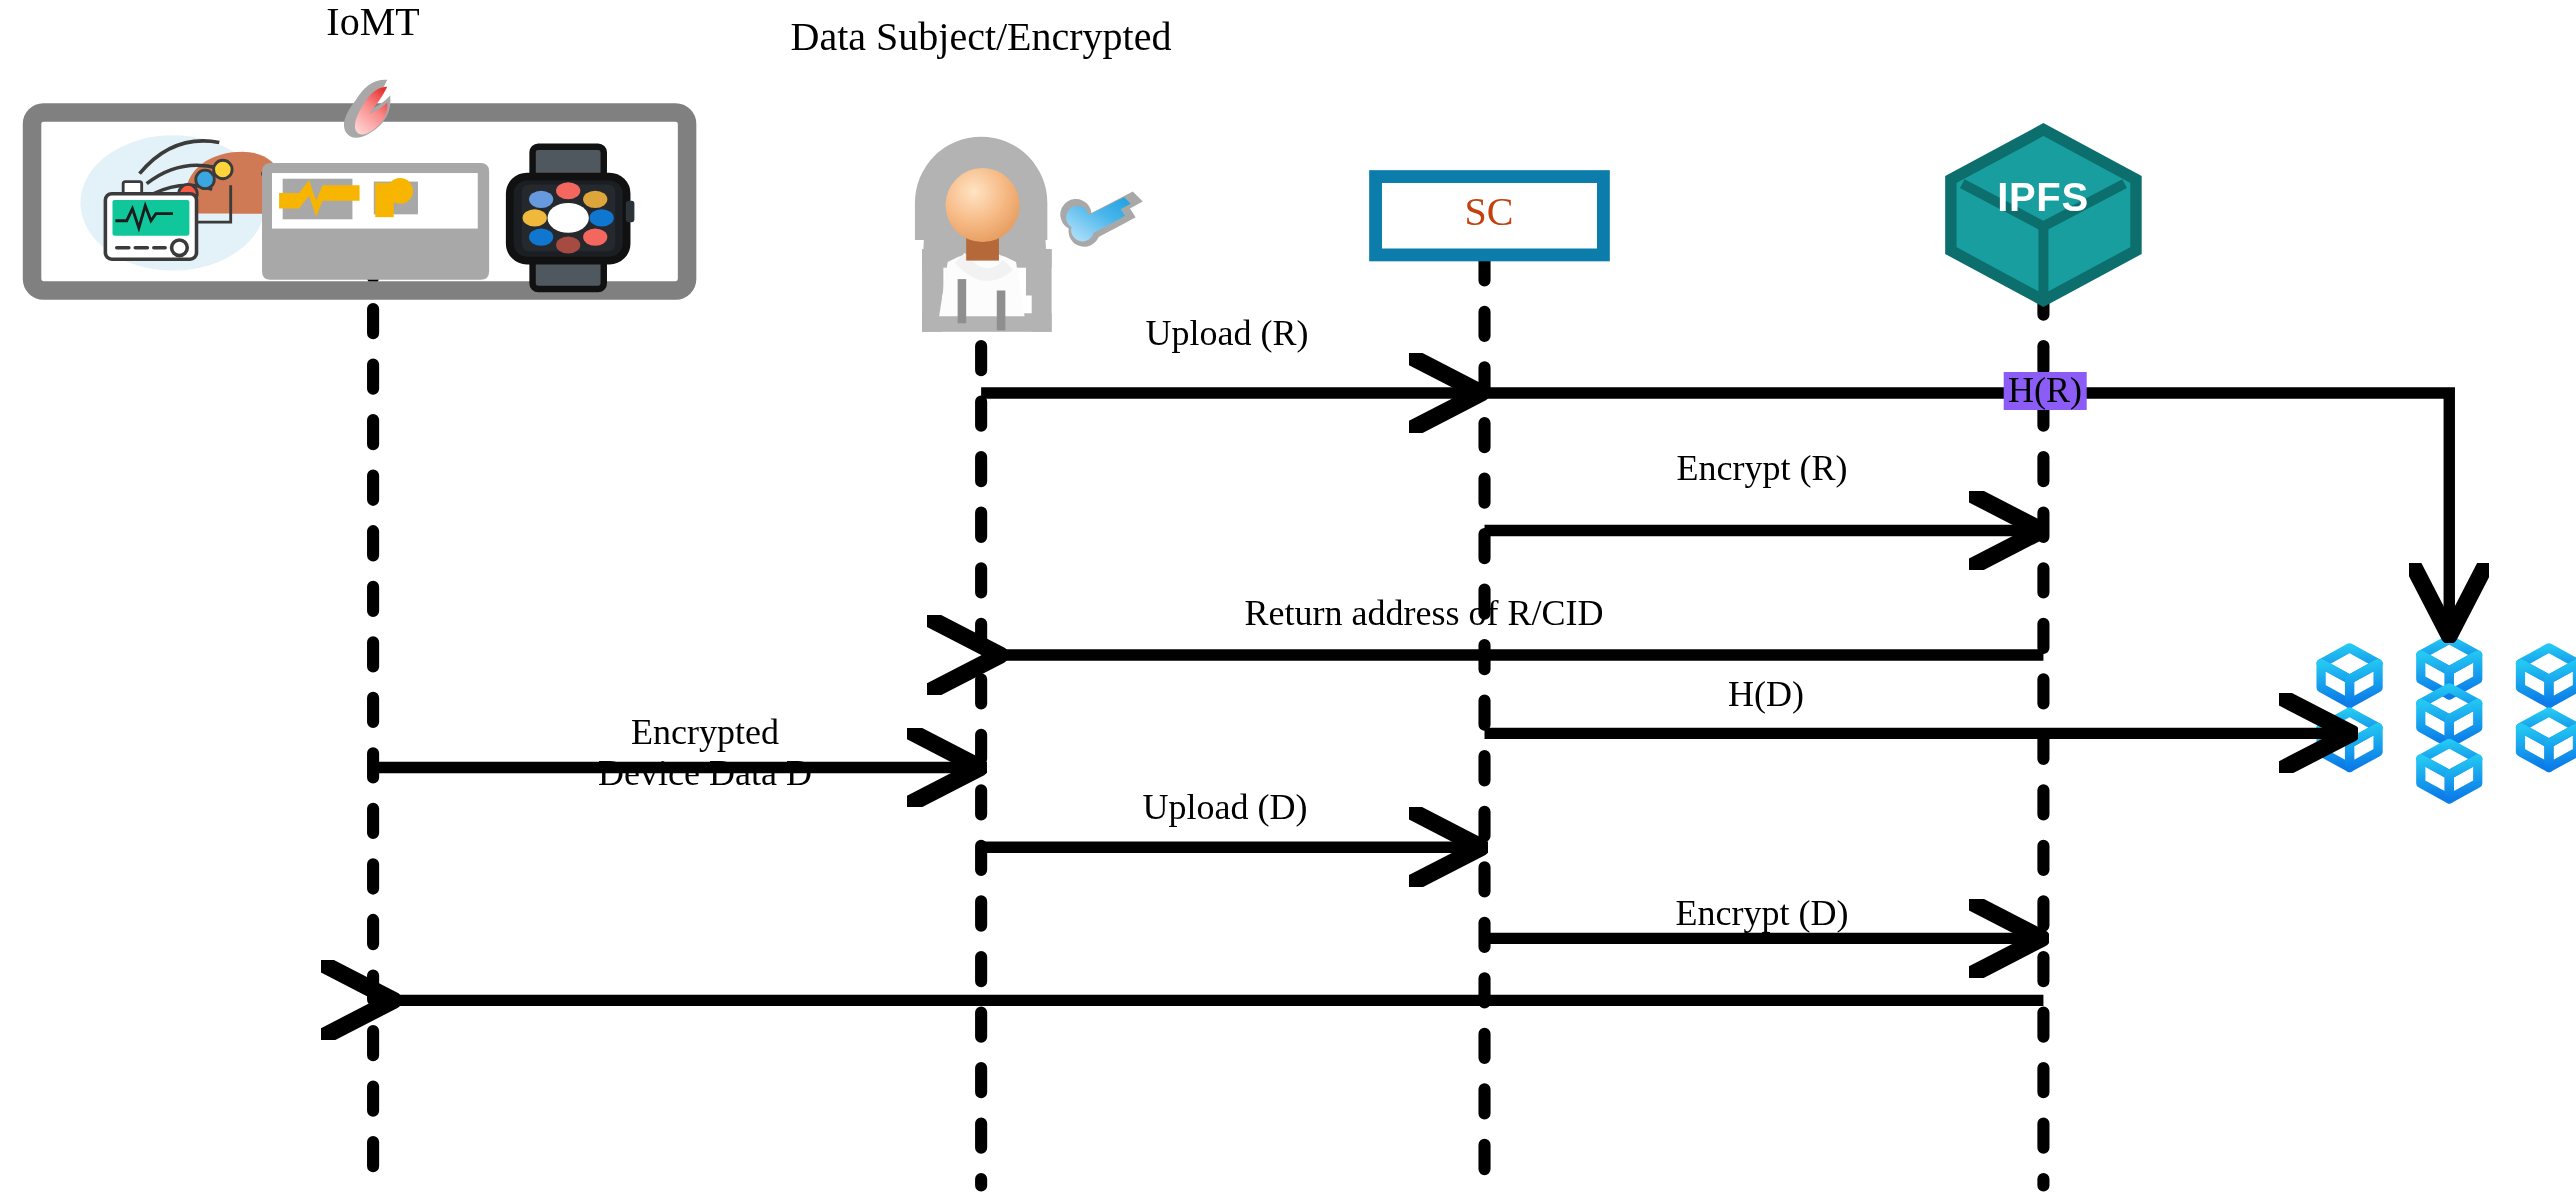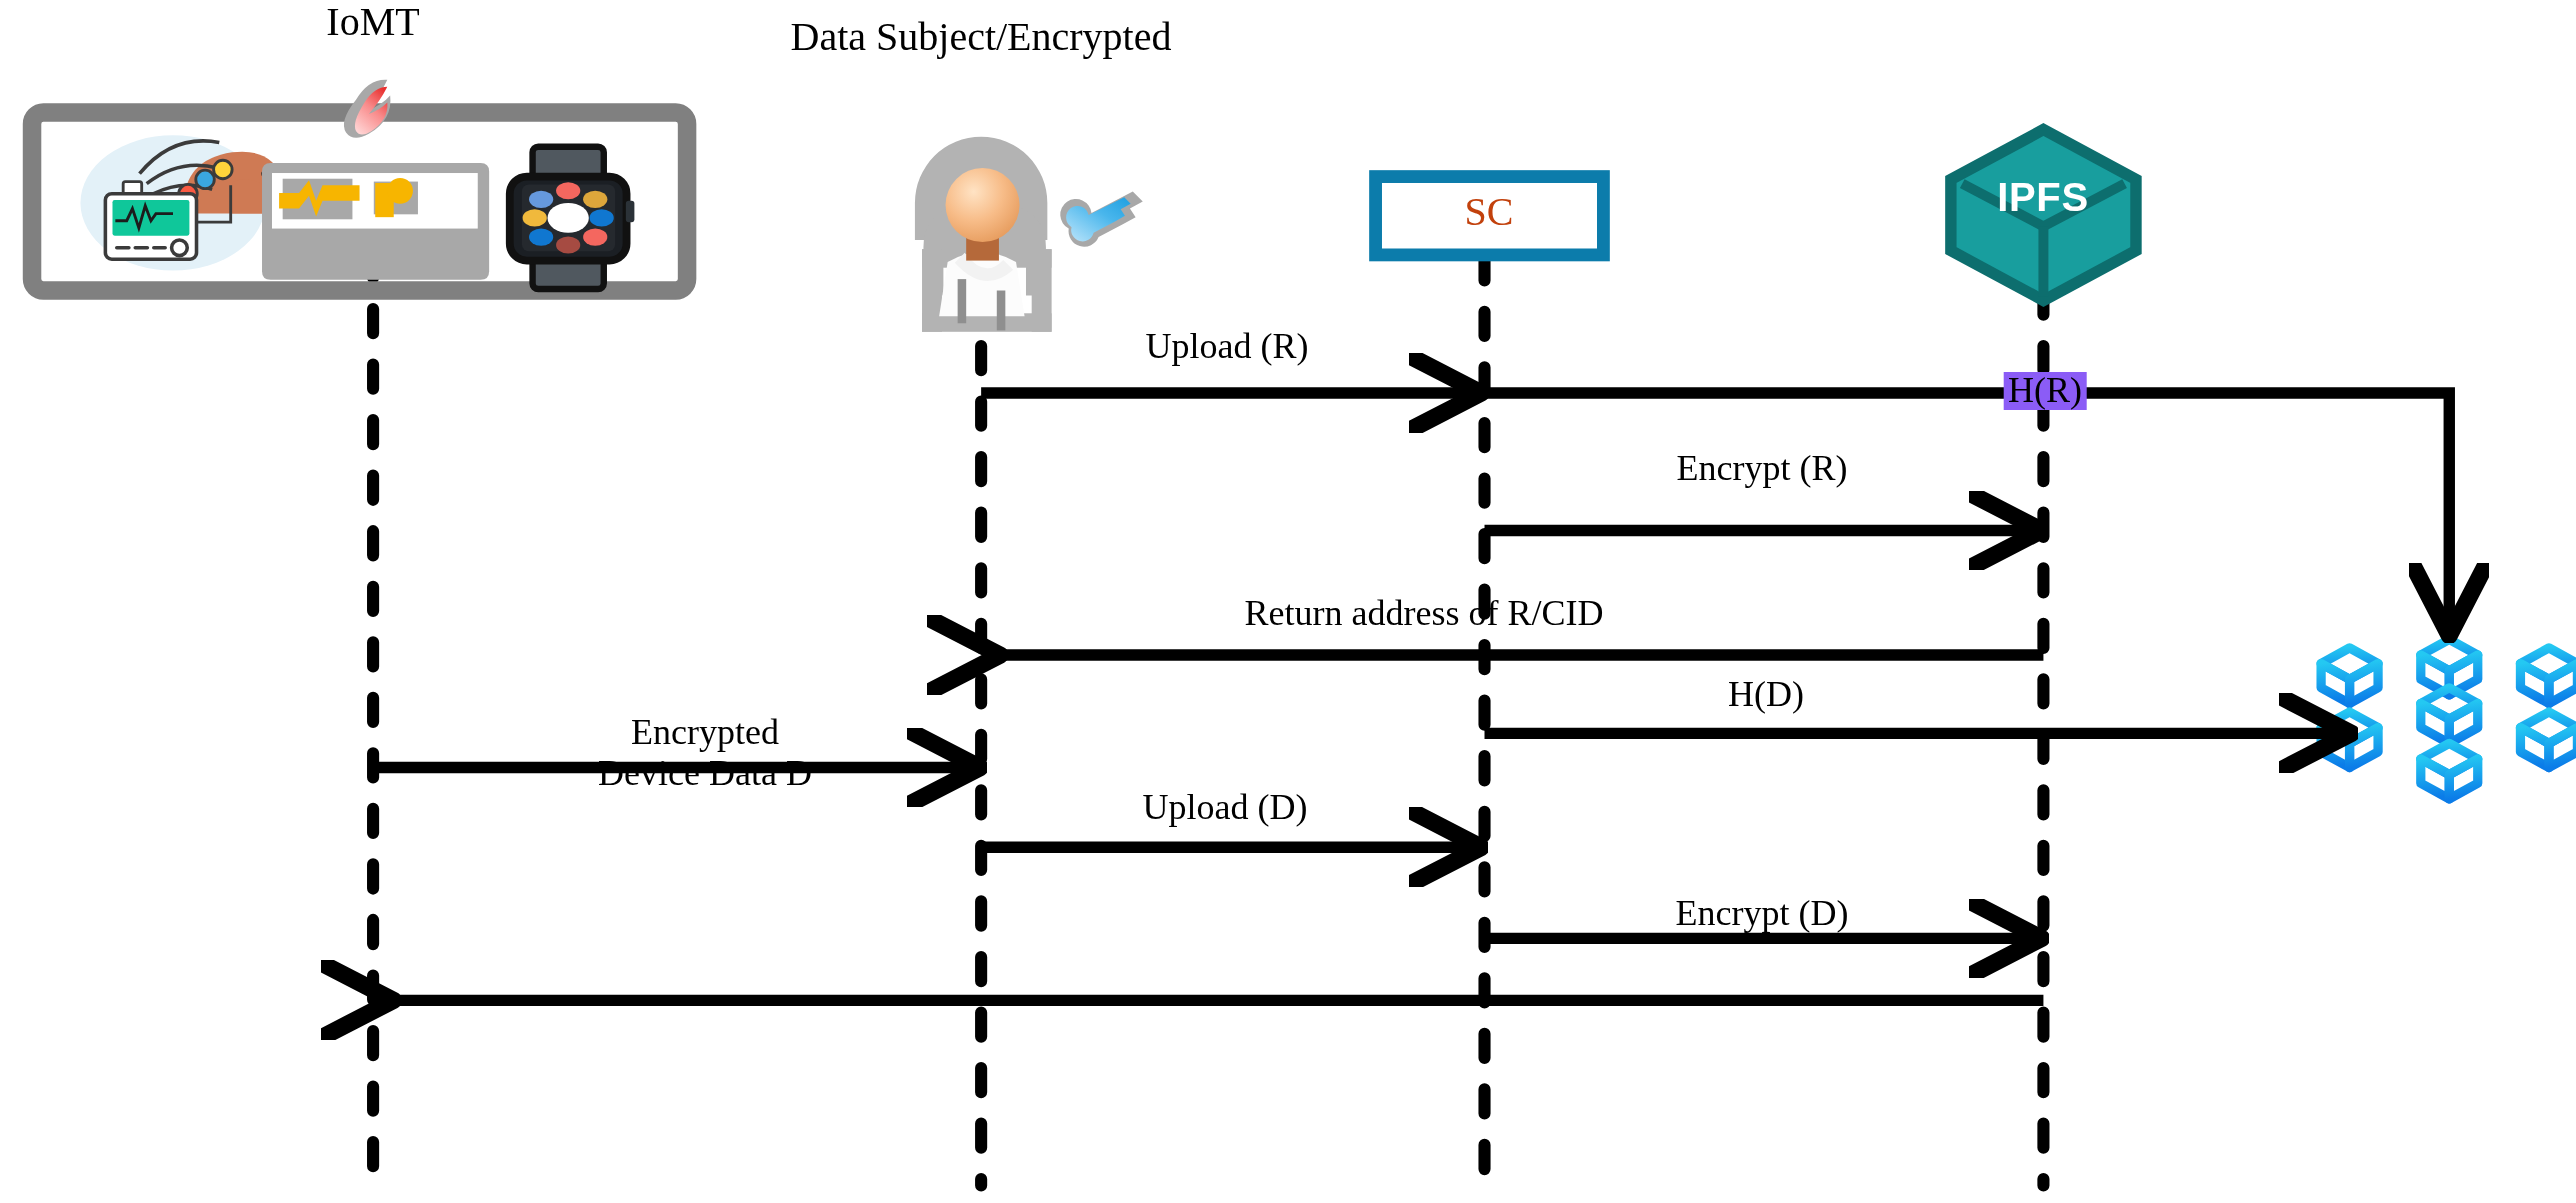--- a/index.html
+++ b/index.html
@@ -200,21 +200,21 @@
       <line x1="2085" y1="1318" x2="2855" y2="1318" marker-end="url(#arrowR)"></line>
       <line x1="2870" y1="1405" x2="540" y2="1405" marker-end="url(#arrowL)"></line>
     </g>
   </svg>
 
   <div class="lbl actor-title" style="left:373px;top:1.4px;transform:translateX(-50%);">IoMT</div>
   <div class="lbl actor-title" style="left:981px;top:15.7px;transform:translateX(-50%);">Data Subject/Encrypted</div>
   <div class="lbl sc-text" style="left:1489px;top:191px;transform:translateX(-50%);">SC</div>
   <div class="lbl ipfs-text" style="left:2043px;top:176px;transform:translateX(-50%);">IPFS</div>
 
-  <div class="lbl msg" style="left:1227px;top:328px;transform:translateX(-50%);">Upload (R)</div>
+  <div class="lbl msg" style="left:1227px;top:315px;transform:translateX(-50%);">Upload (R)</div>
   <div class="lbl msg" style="left:2045px;top:372px;transform:translateX(-50%);background:#8b5cf6;padding:0 4.3px;">H(R)</div>
   <div class="lbl msg" style="left:1762px;top:450px;transform:translateX(-50%);">Encrypt (R)</div>
   <div class="lbl msg" style="left:1424px;top:595px;transform:translateX(-50%);">Return address of R/CID</div>
   <div class="lbl msg" style="left:1766px;top:676px;transform:translateX(-50%);">H(D)</div>
 
   <div class="lbl msg2" style="left:705px;top:712px;transform:translateX(-50%);">
     <div>Encrypted</div>
     <div>Device Data D</div>
   </div>
 

